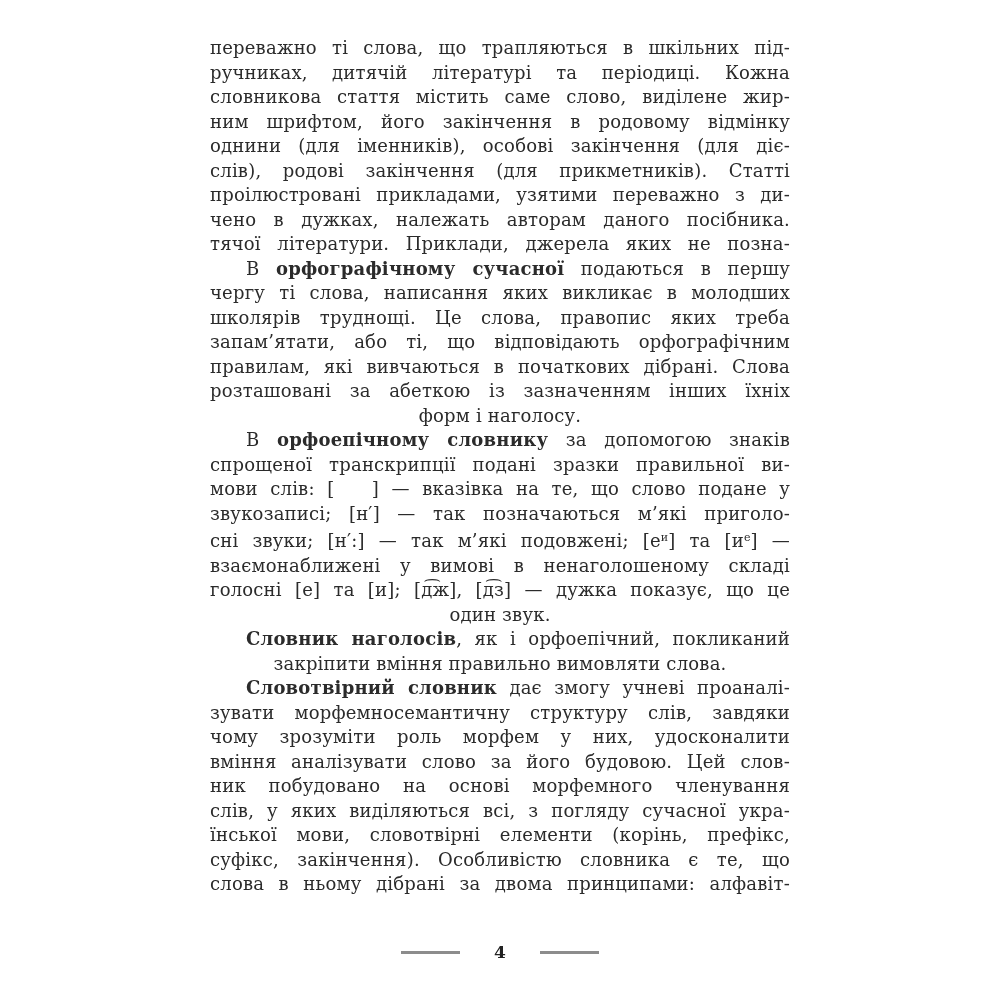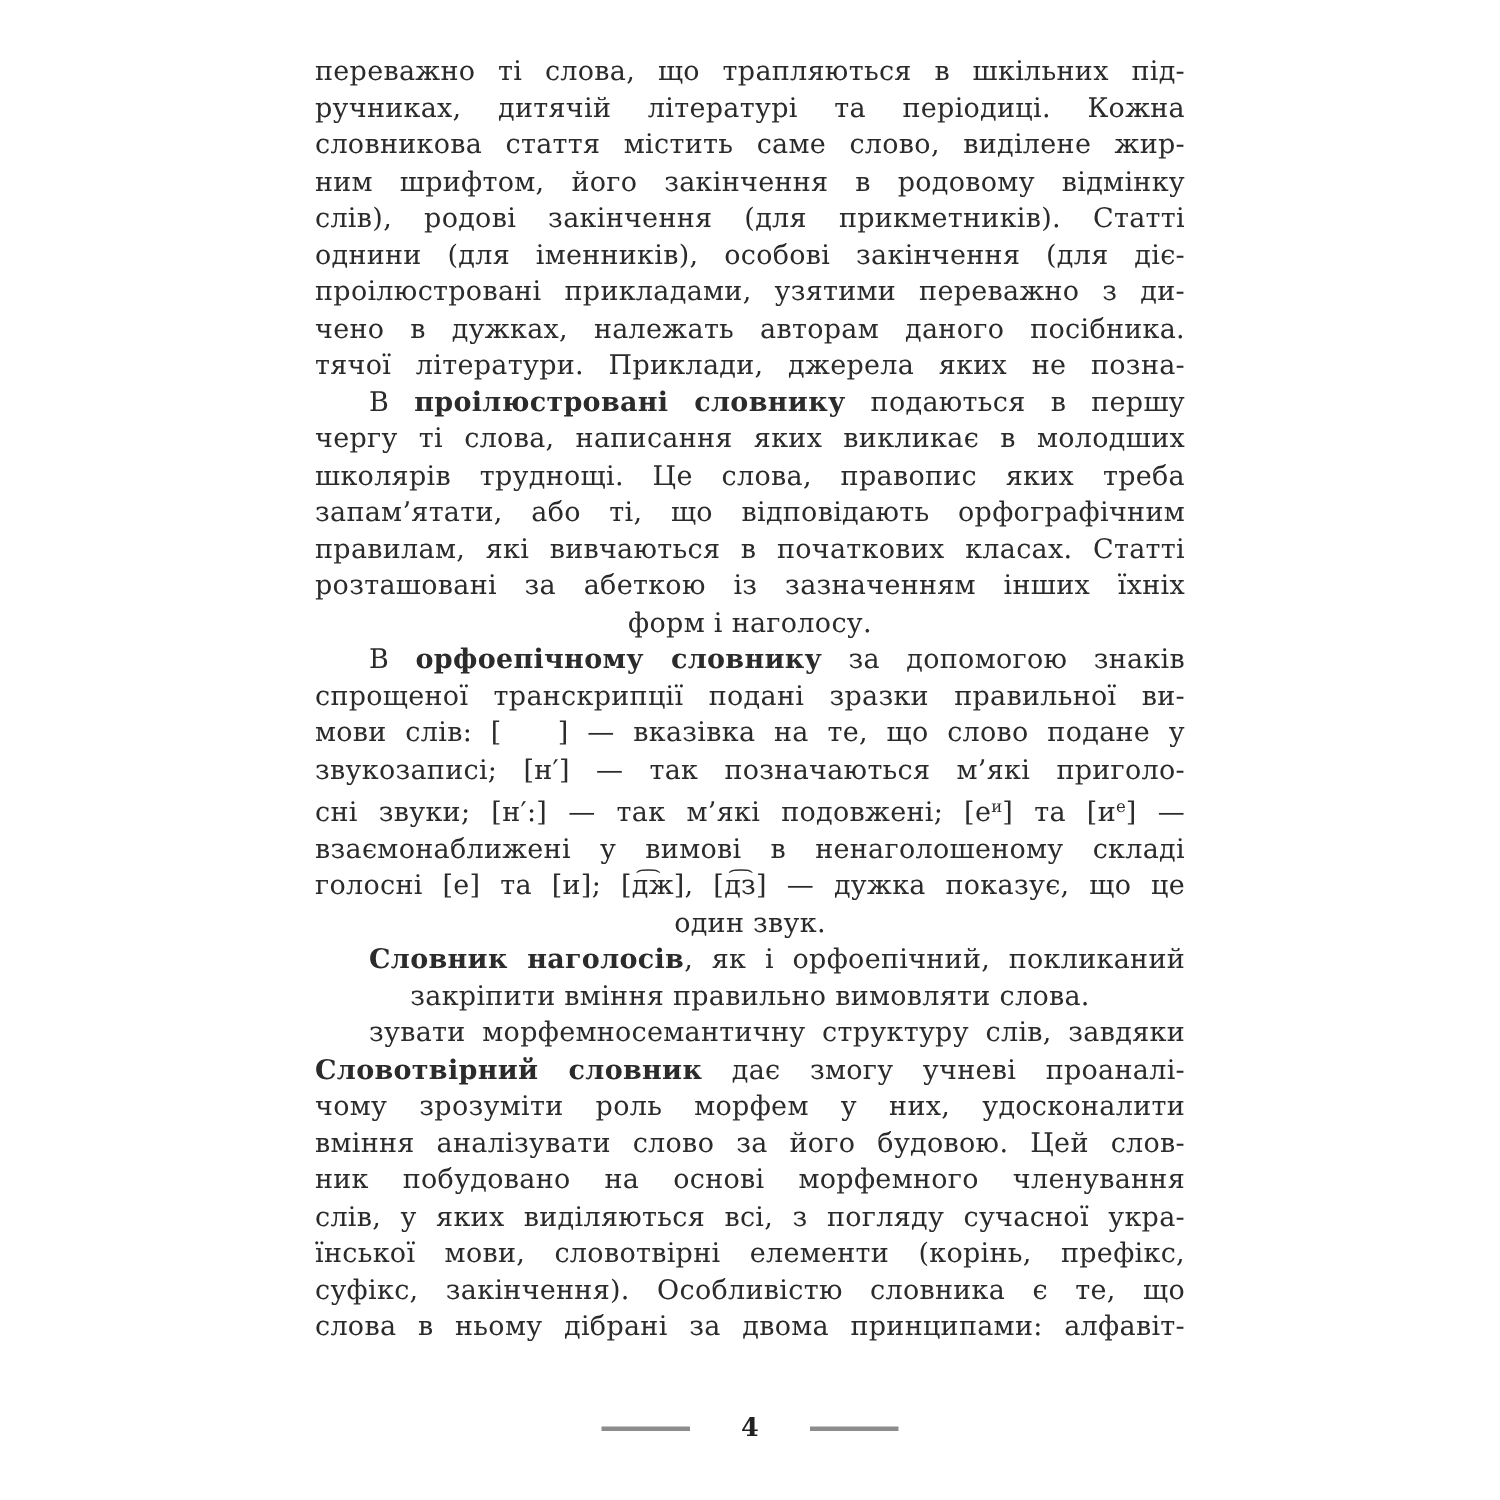--- a/index.html
+++ b/index.html
@@ -32,52 +32,52 @@
 </head>
 <body>
 
 <div class="page">
   <div class="text-block">
       <div class="para">
         <div class="line just"><span>переважно ті слова, що трапляються в шкільних під-</span></div>
         <div class="line just"><span>ручниках, дитячій літературі та періодиці. Кожна</span></div>
         <div class="line just"><span>словникова стаття містить саме слово, виділене жир-</span></div>
         <div class="line just"><span>ним шрифтом, його закінчення в родовому відмінку</span></div>
+        <div class="line just"><span>однини (для іменників), особові закінчення (для діє-</span></div>
         <div class="line just"><span>слів), родові закінчення (для прикметників). Статті</span></div>
-        <div class="line just"><span>однини (для іменників), особові закінчення (для діє-</span></div>
         <div class="line just"><span>проілюстровані прикладами, узятими переважно з ди-</span></div>
         <div class="line just"><span>чено в дужках, належать авторам даного посібника.</span></div>
         <div class="line just"><span>тячої літератури. Приклади, джерела яких не позна-</span></div>
       </div>
       <div class="para indent">
-        <div class="line just"><span>В </span><span class="b">проілюстровані словнику</span><span> подаються в першу</span></div>
+        <div class="line just"><span>В </span><span class="b">орфографічному сучасної</span><span> подаються в першу</span></div>
         <div class="line just"><span>чергу ті слова, написання яких викликає в молодших</span></div>
         <div class="line just"><span>школярів труднощі. Це слова, правопис яких треба</span></div>
         <div class="line just"><span>запам’ятати, або ті, що відповідають орфографічним</span></div>
-        <div class="line just"><span>правилам, які вивчаються в початкових класах. Статті</span></div>
+        <div class="line just"><span>правилам, які вивчаються в початкових дібрані. Слова</span></div>
         <div class="line just"><span>розташовані за абеткою із зазначенням інших їхніх</span></div>
         <div class="line"><span>форм і наголосу.</span></div>
       </div>
       <div class="para indent">
         <div class="line just"><span>В </span><span class="b">орфоепічному словнику</span><span> за допомогою знаків</span></div>
         <div class="line just"><span>спрощеної транскрипції подані зразки правильної ви-</span></div>
         <div class="line just"><span>мови слів: [&nbsp;&nbsp;&nbsp;] — вказівка на те, що слово подане у</span></div>
         <div class="line just"><span>звукозаписі; [н′] — так позначаються м’які приголо-</span></div>
         <div class="line just"><span>сні звуки; [н′:] — так м’які подовжені; [е</span><span class="sup">и</span><span>] та [и</span><span class="sup">е</span><span>] —</span></div>
         <div class="line just"><span>взаємонаближені у вимові в ненаголошеному складі</span></div>
         <div class="line just"><span>голосні [е] та [и]; [д͡ж], [д͡з] — дужка показує, що це</span></div>
         <div class="line"><span>один звук.</span></div>
       </div>
       <div class="para indent">
         <div class="line just"><span class="b">Словник наголосів</span><span>, як і орфоепічний, покликаний</span></div>
         <div class="line"><span>закріпити вміння правильно вимовляти слова.</span></div>
       </div>
       <div class="para indent">
+        <div class="line just"><span class="b">Словотвірний словник</span><span> дає змогу учневі проаналі-</span></div>
         <div class="line just"><span>зувати морфемносемантичну структуру слів, завдяки</span></div>
-        <div class="line just"><span class="b">Словотвірний словник</span><span> дає змогу учневі проаналі-</span></div>
         <div class="line just"><span>чому зрозуміти роль морфем у них, удосконалити</span></div>
         <div class="line just"><span>вміння аналізувати слово за його будовою. Цей слов-</span></div>
         <div class="line just"><span>ник побудовано на основі морфемного членування</span></div>
         <div class="line just"><span>слів, у яких виділяються всі, з погляду сучасної укра-</span></div>
         <div class="line just"><span>їнської мови, словотвірні елементи (корінь, префікс,</span></div>
         <div class="line just"><span>суфікс, закінчення). Особливістю словника є те, що</span></div>
         <div class="line just"><span>слова в ньому дібрані за двома принципами: алфавіт-</span></div>
       </div>
     </div>
   <div class="footer">

